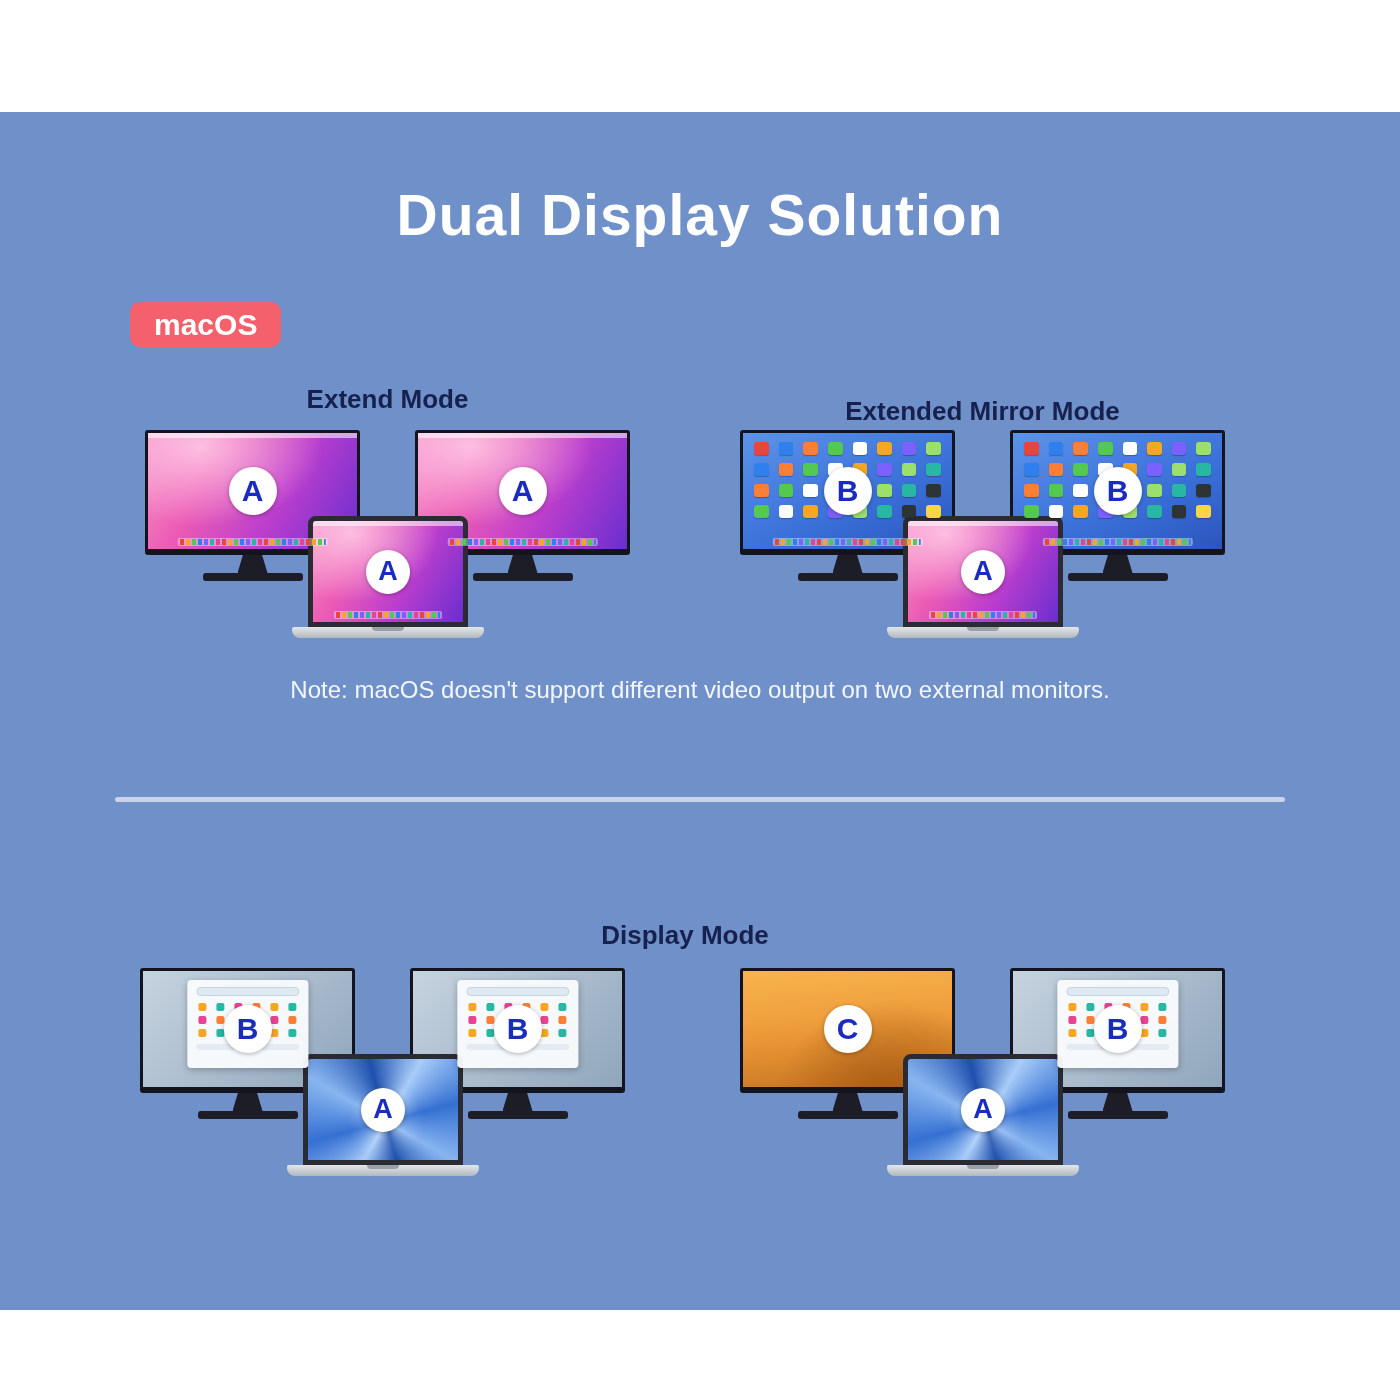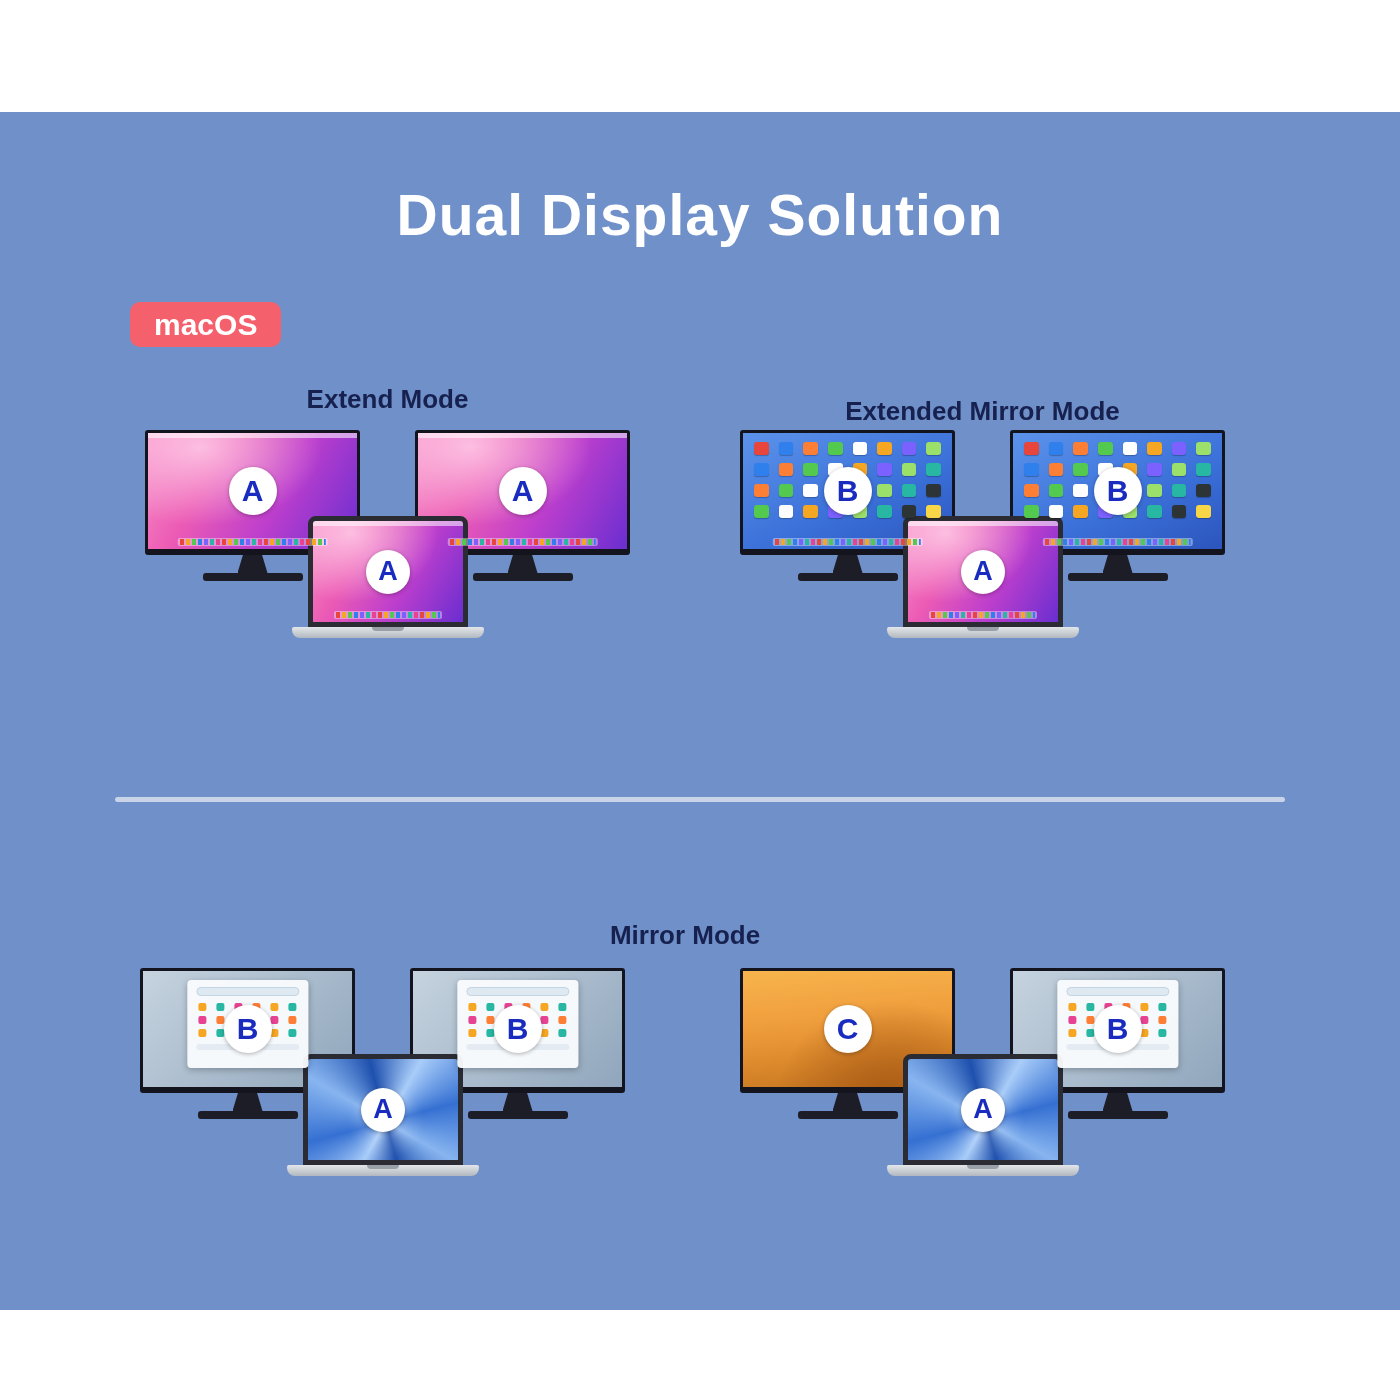--- a/index.html
+++ b/index.html
@@ -256,24 +256,25 @@
         <div class="menubar"></div>
         <div class="dock"></div>
         <div class="disp-label">
             <span>A</span>
           </div>
       </div>
       <div class="lap-base"></div>
     </div>
   </div>
 
+  <div class="note">Note: macOS doesn't support different video output on two external monitors.</div>
 
   <div class="divider"></div>
 
-  <div class="mode-label" id="mode-extend">Mirror Mode</div>
+  <div class="mode-label" id="mode-extend">Display Mode</div>
 
   <div class="display-group" id="group-win-left">
     <div class="monitor m-left">
       <div class="screen" data-wp="winstart">
         <div class="art">
             <div class="ws-panel">
               <div class="ws-search"></div>
               <div class="ws-grid">
                 <i style="background: rgb(245, 166, 35);"></i>
                 <i style="background: rgb(40, 183, 162);"></i>

